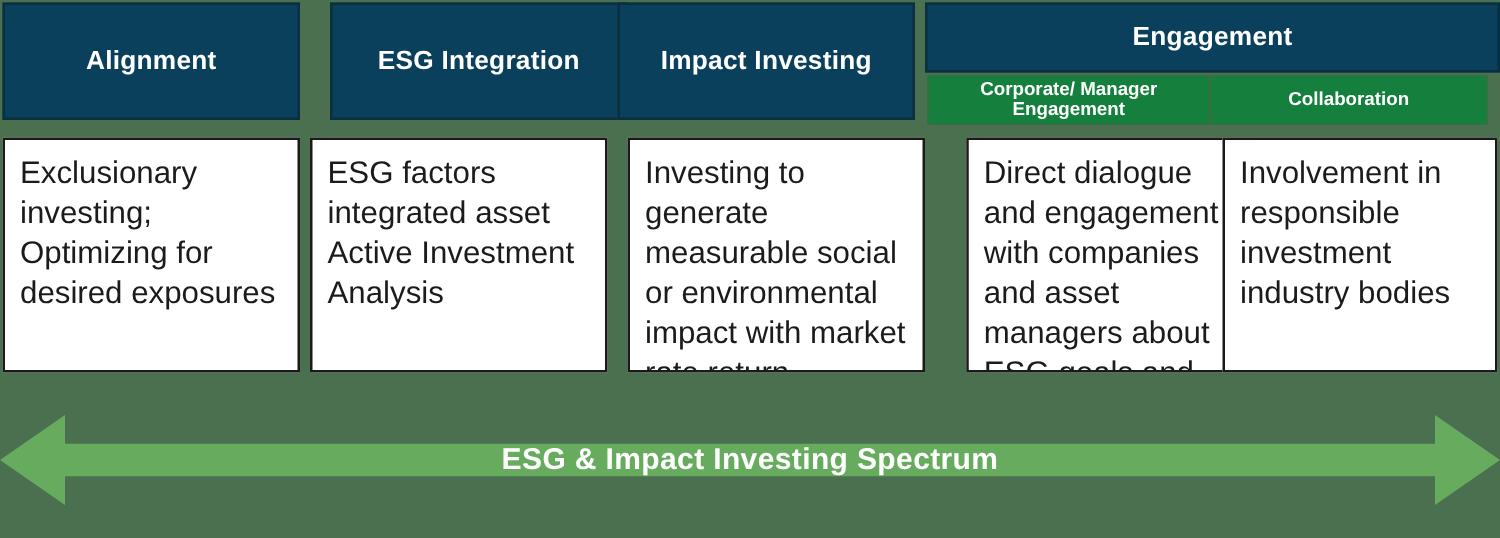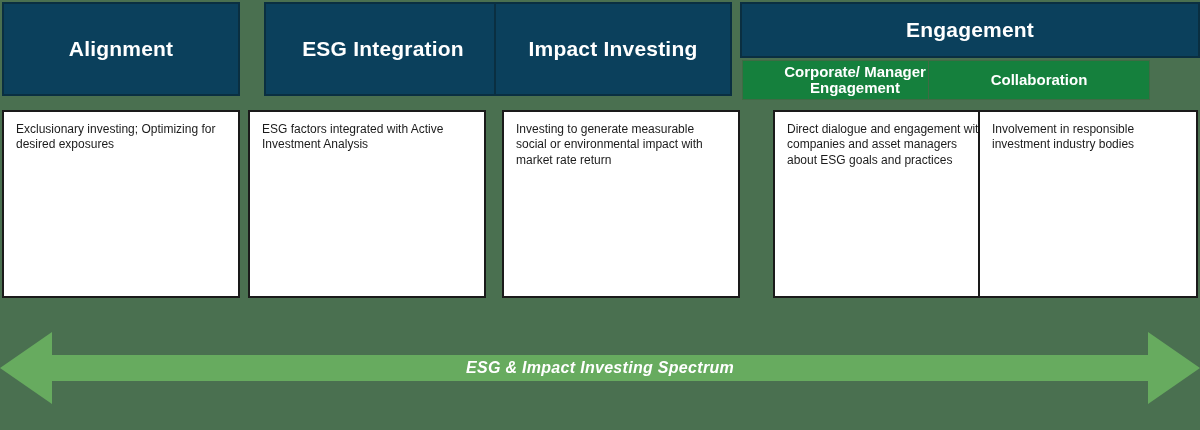--- a/index.html
+++ b/index.html
@@ -60,21 +60,21 @@
   
   .body-box {
     position: absolute;
     top: 110px;
     height: 188px;
     background: #ffffff;
     border: 2px solid #1a1a1a;
     box-sizing: border-box;
     padding: 10px 10px 8px 12px;
     color: #1b1b1b;
-    font-size: 12px;
+    font-size: 25px;
     line-height: 1.28;
     overflow: hidden;
   }
 
   
   .arrow-band {
     position: absolute;
     left: 0;
     top: 305px;
     width: 1200px;
@@ -92,24 +92,23 @@
     position: absolute;
     left: 0;
     top: 0;
     width: 1200px;
     height: 125px;
     display: flex;
     align-items: center;
     justify-content: center;
     color: #ffffff;
     font-weight: bold;
-    font-size: 16px;
+    font-size: 24px;
     letter-spacing: .3px;
     pointer-events: none;
-    font-style: italic;
   }
 </style>
 </head>
 <body>
 
 <div id="diagram">
 
   <div class="hdr hdr-main" style="left:2px; width:238px;">
     <span>Alignment</span>
   </div>
@@ -123,30 +122,30 @@
   </div>
 
   <div class="hdr hdr-wide" style="left:740px; width:460px;">
     <span>Engagement</span>
   </div>
 
   <div class="subhdr" style="left:742px; width:226px;">
     <span>Corporate/ Manager Engagement</span>
   </div>
 
-  <div class="subhdr" style="left:928px; width:222px;align-items:center;">
+  <div class="subhdr" style="left:968px; width:222px;align-items:center;">
     <span>Collaboration</span>
   </div>
 
   <div class="body-box" style="left:2px; width:238px;">
     <span>Exclusionary investing; Optimizing for desired exposures</span>
   </div>
 
   <div class="body-box" style="left:248px; width:238px;">
-    <span>ESG factors integrated with Active Investment Analysis</span>
+    <span>ESG factors integrated asset Active Investment Analysis</span>
   </div>
 
   <div class="body-box" style="left:502px; width:238px;">
     <span>Investing to generate measurable social or environmental impact with market rate return</span>
   </div>
 
   <div class="body-box" style="left:740px; width:228px;margin-left:33px;">
     <span>Direct dialogue and engagement with companies and asset managers about ESG goals and practices</span>
   </div>
 

